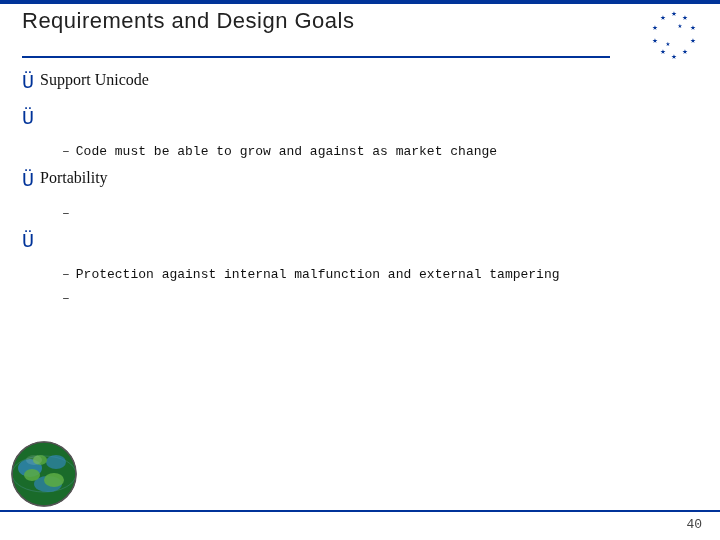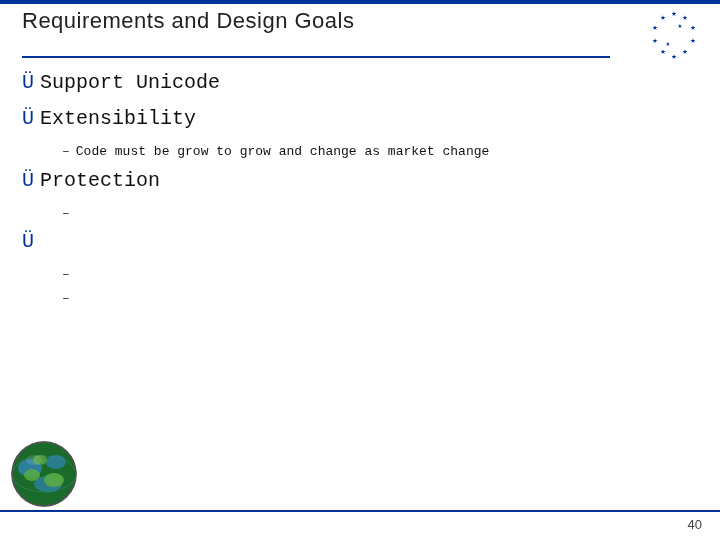--- a/index.html
+++ b/index.html
@@ -89,22 +89,22 @@
 
     .bullet-arrow {
       font-size: 20px;
       color: #003399;
       margin-right: 6px;
       flex-shrink: 0;
       line-height: 1.3;
     }
 
     .bullet-text {
-      font-family: Liberation Mono, monospace;
-      font-size: 20px;
+      font-family: Liberation Serif, serif;
+      font-size: 16px;
       color: #111;
       line-height: 1.3;
     }
 
     .sub-bullet-item {
       display: flex;
       align-items: flex-start;
       margin-left: 40px;
       margin-bottom: 4px;
     }
@@ -136,21 +136,21 @@
     .globe-svg {
       width: 68px;
       height: 68px;
     }
 
     
     .page-number {
       position: absolute;
       bottom: 8px;
       right: 18px;
-      font-family: Liberation Sans, sans-serif;
+      font-family: Liberation Mono, monospace;
       font-size: 13px;
       color: #444;
       margin-top: 36px;
     }
 
     
     .stars-svg {
       width: 80px;
       height: 55px;
     }
@@ -200,43 +200,43 @@
 
   <div class="content">
 
     <div class="bullet-item">
       <span class="bullet-arrow">Ü</span>
       <span class="bullet-text">Support Unicode</span>
     </div>
 
     <div class="bullet-item">
       <span class="bullet-arrow">Ü</span>
-      <span class="bullet-text">Extensibility</span>
-    </div>
-
-    <div class="sub-bullet-item">
-      <span class="sub-bullet-dash">–</span>
-      <span class="sub-bullet-text">Code must be grow to grow and change as market change</span>
+    </div>
+
+    <div class="sub-bullet-item">
+      <span class="sub-bullet-dash">–</span>
+      <span class="sub-bullet-text">Code must be able to grow and against as market change</span>
     </div>
 
     <div class="bullet-item" style="margin-top:6px;">
       <span class="bullet-arrow">Ü</span>
-      <span class="bullet-text">Protection</span>
+      <span class="bullet-text">Portability</span>
     </div>
 
     <div class="sub-bullet-item">
       <span class="sub-bullet-dash">–</span>
     </div>
 
     <div class="bullet-item" style="margin-top:6px;">
       <span class="bullet-arrow">Ü</span>
     </div>
 
     <div class="sub-bullet-item">
       <span class="sub-bullet-dash">–</span>
+      <span class="sub-bullet-text">Protection against internal malfunction and external tampering</span>
     </div>
     <div class="sub-bullet-item">
       <span class="sub-bullet-dash">–</span>
     </div>
 
   </div>
 
   <div class="globe-area">
     <svg class="globe-svg" viewBox="0 0 68 68" xmlns="http://www.w3.org/2000/svg">
       <circle cx="34" cy="34" r="32" fill="#1a6b2a" stroke="#333" stroke-width="1"></circle>

